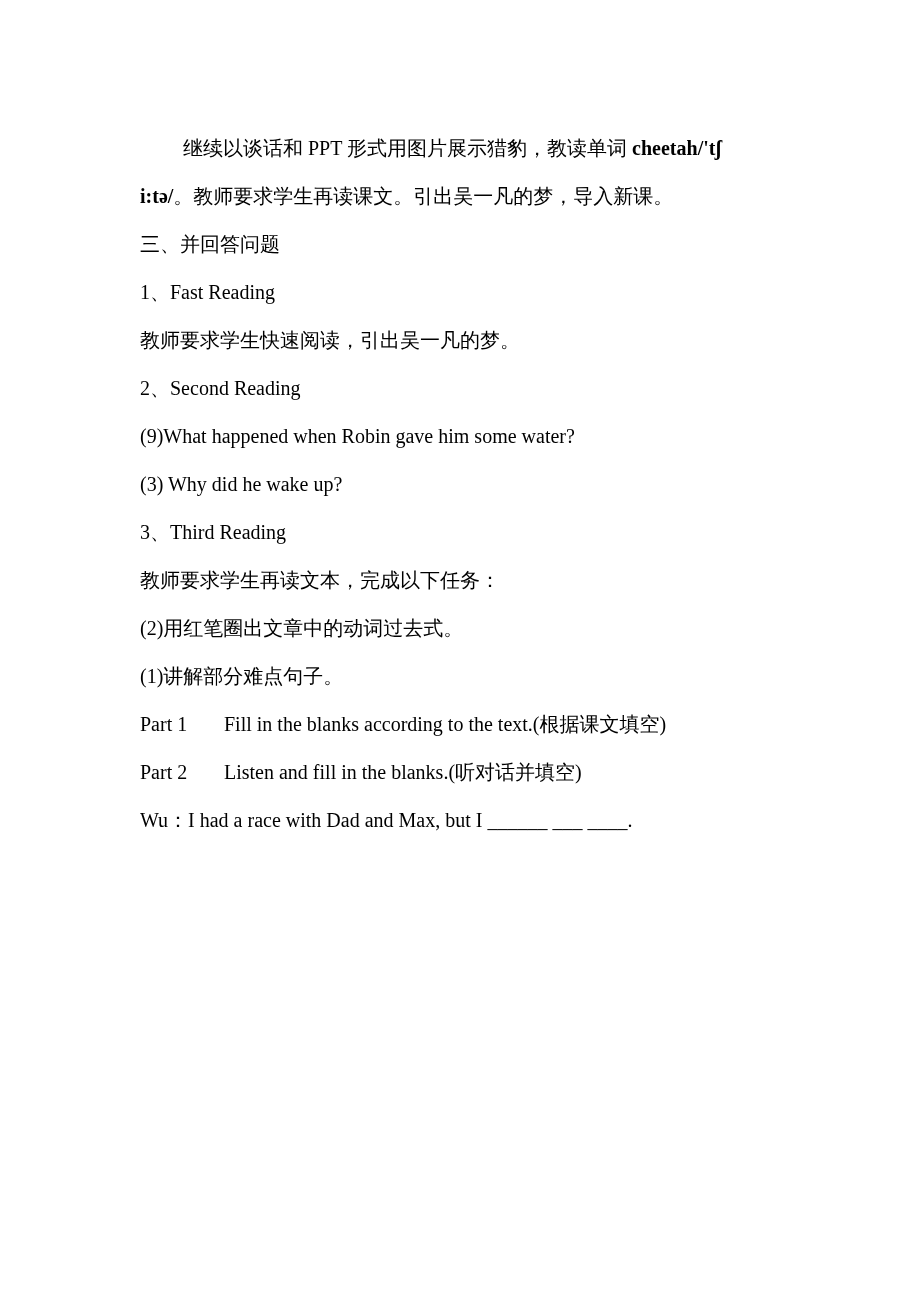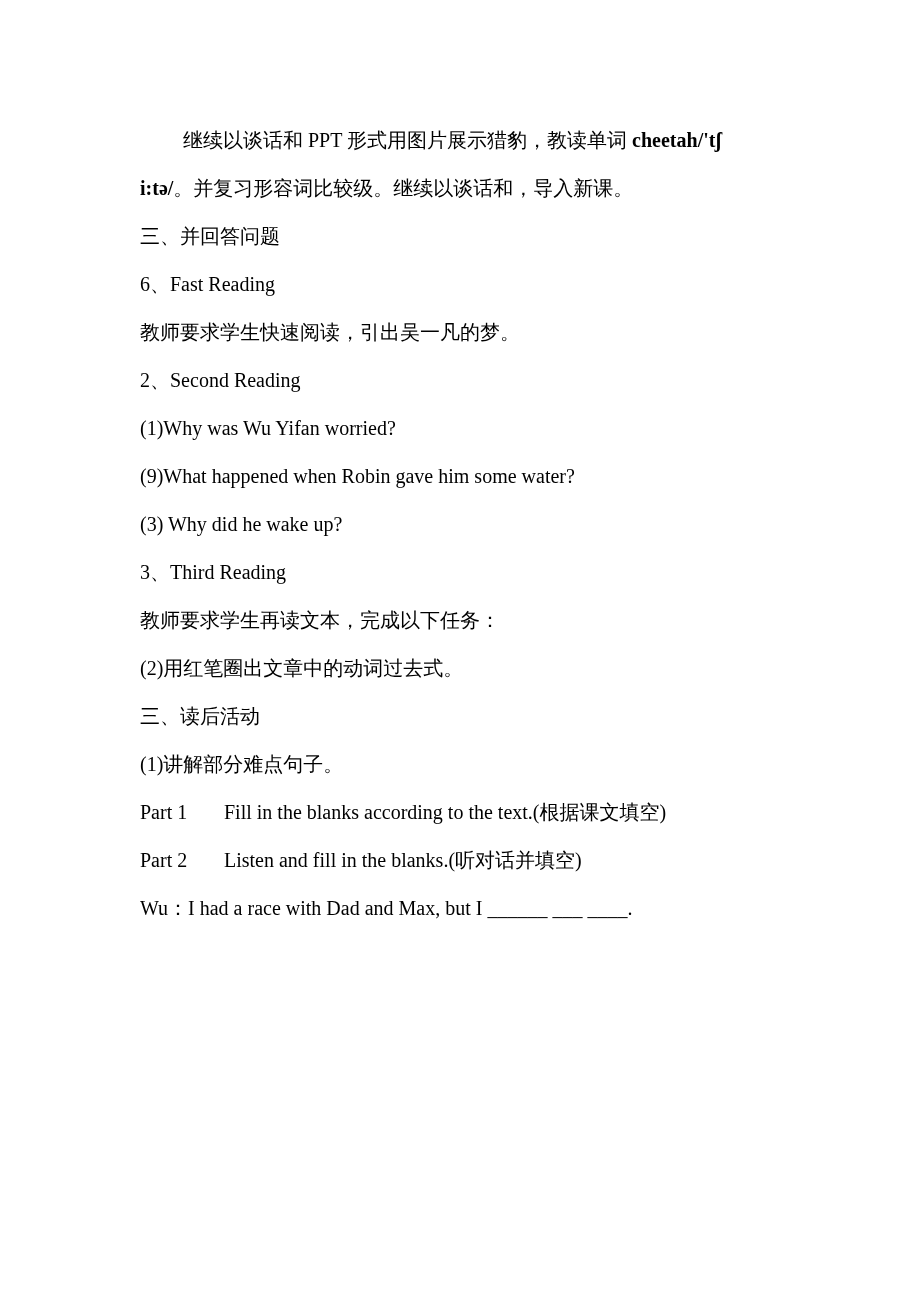--- a/index.html
+++ b/index.html
@@ -11,21 +11,21 @@
       width: 920px;
       height: 1302px;
       position: relative;
       overflow: hidden;
       font-family: "Liberation Serif", "DejaVu Serif", serif;
       color: #000000;
     }
     .page {
       position: absolute;
       left: 140px;
-      top: 116px;
+      top: 124px;
       width: 645px;
     }
     .line {
       font-size: 20px;
       line-height: 48px;
       height: 48px;
       white-space: nowrap;
     }
     .indent {
       padding-left: 43px;
@@ -40,38 +40,36 @@
   </style>
 </head>
 <body>
 
 <div class="page">
 
   <div class="line indent">
     <span>继续以谈话和 PPT 形式用图片展示猎豹，教读单词 </span><span class="bold">cheetah/'tʃ</span>
   </div>
   <div class="line">
-    <span class="bold">i:tə/</span><span>。并复习形容词比较级。继续以谈话和，导入新课。</span>
+    <span class="bold">i:tə/</span><span>。教师要求学生再读课文。引出吴一凡的梦，导入新课。</span>
   </div>
 
   <div class="line">三、并回答问题</div>
 
-  <div class="line">6、Fast Reading</div>
+  <div class="line">1、Fast Reading</div>
   <div class="line">教师要求学生快速阅读，引出吴一凡的梦。</div>
 
   <div class="line">2、Second Reading</div>
-  <div class="line">(1)Why was Wu Yifan worried?</div>
   <div class="line">(9)What happened when Robin gave him some water?</div>
   <div class="line">(3) Why did he wake up?</div>
 
   <div class="line">3、Third Reading</div>
   <div class="line">教师要求学生再读文本，完成以下任务：</div>
   <div class="line">(2)用红笔圈出文章中的动词过去式。</div>
 
-  <div class="line">三、读后活动</div>
   <div class="line">(1)讲解部分难点句子。</div>
 
   <div class="line">
     <span class="tab">Part 1</span><span>Fill in the blanks according to the text.(根据课文填空)</span>
   </div>
   <div class="line">
     <span class="tab">Part 2</span><span>Listen and fill in the blanks.(听对话并填空)</span>
   </div>
 
   <div class="line">

